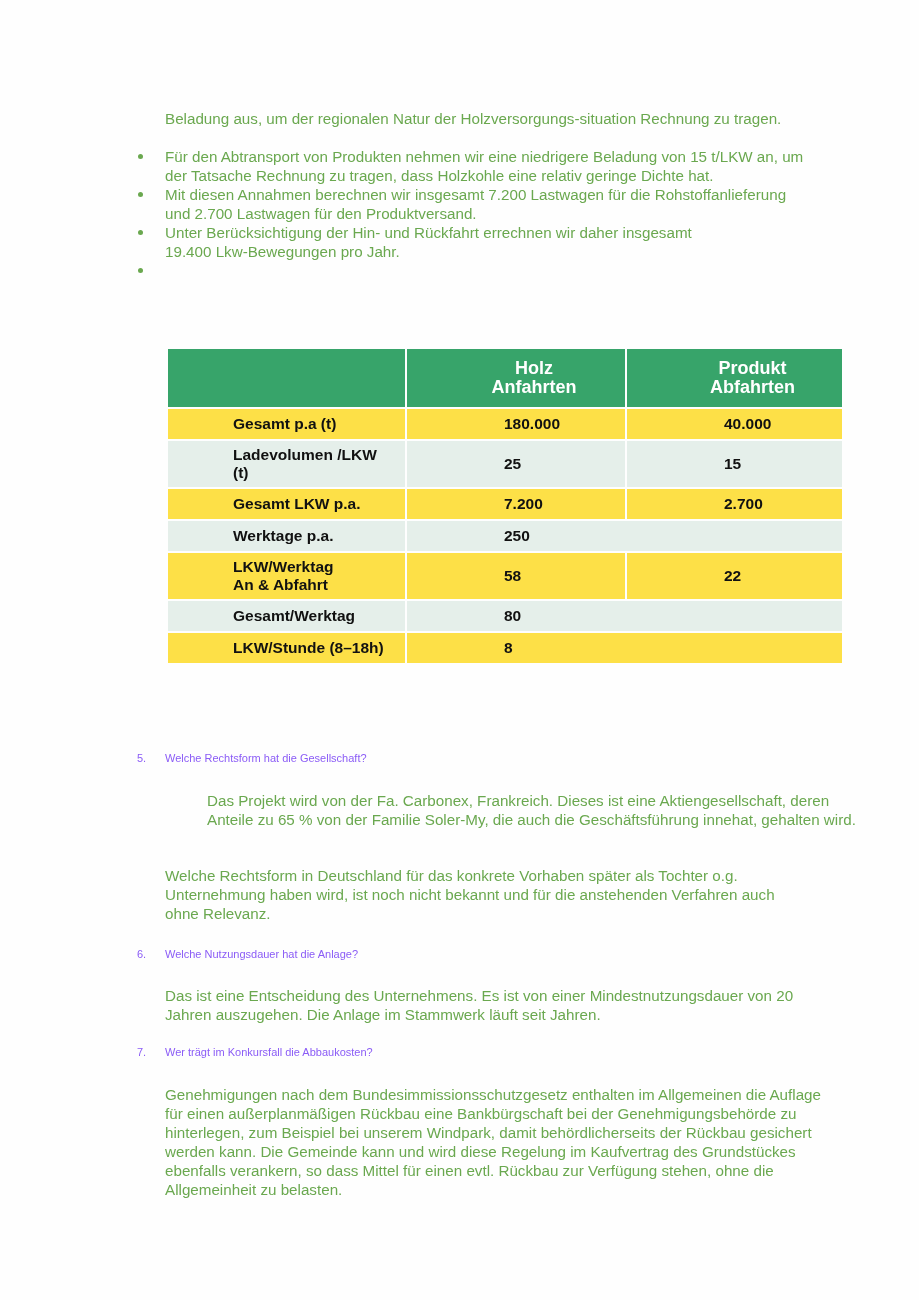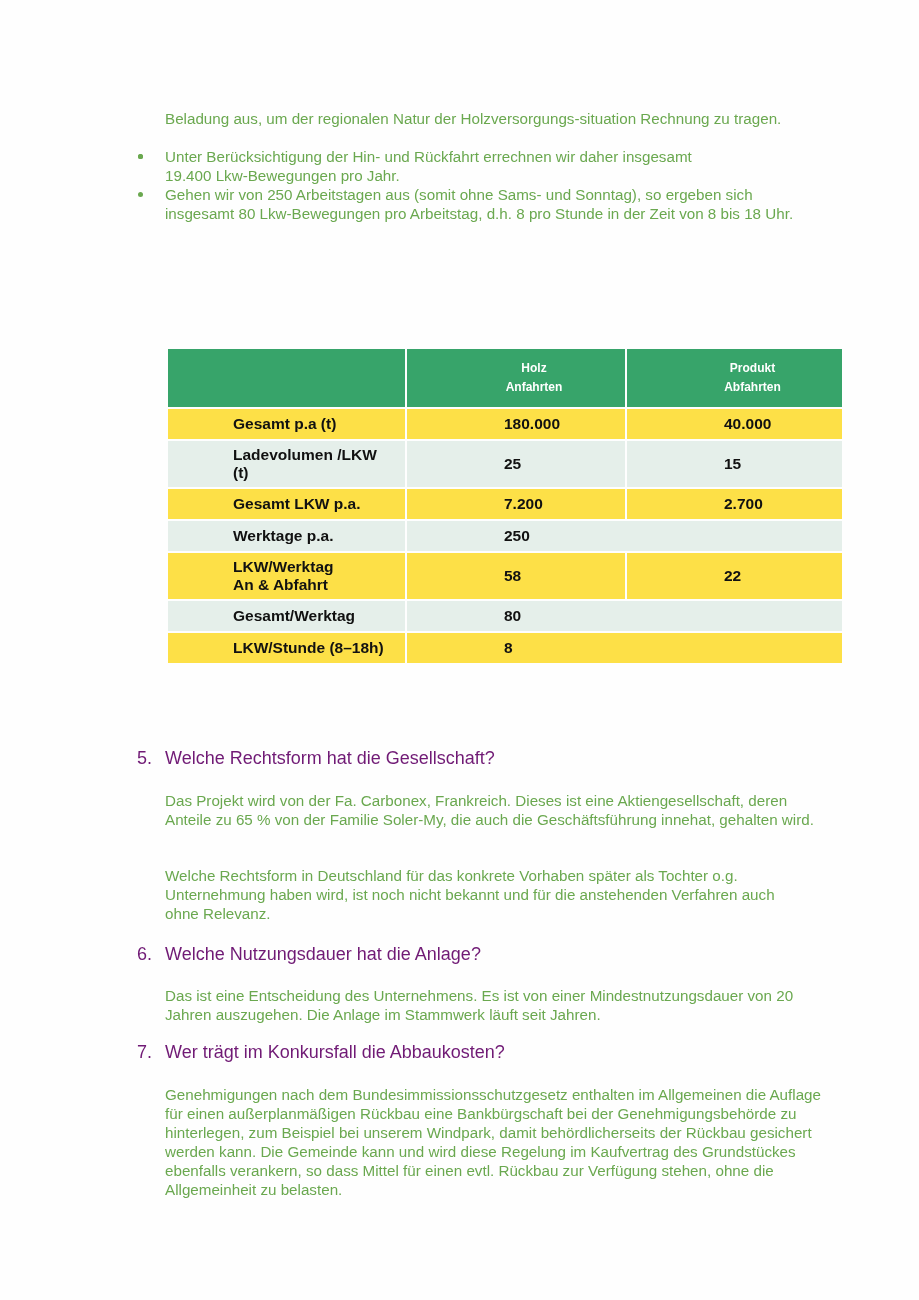--- a/index.html
+++ b/index.html
@@ -12,46 +12,47 @@
   .cont { position: absolute; left: 165px; top: 109px; width: 660px; }
   ul.bullets { position: absolute; left: 138px; top: 147px; width: 680px; margin: 0; padding: 0; list-style: none; }
   ul.bullets li { position: relative; padding-left: 27px; margin: 0; }
   ul.bullets li .dot { position: absolute; left: 0; top: 7px; width: 5px; height: 5px; border-radius: 50%; background: #6aa84f; }
 
   table.lkw {
     position: absolute; left: 166px; top: 347px; width: 678px;
     border-collapse: collapse; font-size: 15.5px; font-weight: bold; color: #111;
   }
   table.lkw td, table.lkw th { border: 2px solid #fefefe; padding: 0; }
-  table.lkw thead th { background: #37a46a; color: #ffffff; height: 58px; font-size: 12px; line-height: 19px; text-align: center; vertical-align: middle; }
+  table.lkw thead th { background: #37a46a; color: #ffffff; height: 58px; font-size: 18px; line-height: 19px; text-align: center; vertical-align: middle; }
   table.lkw thead th.c1 { width: 237px; }
   table.lkw thead th.c2 { width: 218px; }
   table.lkw thead th span { display: inline-block; text-align: center; }
   table.lkw thead th.h2 span { margin-left: 18px; }
   table.lkw thead th.h3 span { margin-left: 18px; }
   table.lkw tbody tr.dark td { background: #fde047; }
   table.lkw tbody tr.light td { background: #e5efea; }
   table.lkw tbody td { height: 30px; vertical-align: middle; line-height: 18px; }
   table.lkw tbody tr.tall td { height: 46px; }
   table.lkw tbody td.lab { padding-left: 65px; }
   table.lkw tbody td.val { padding-left: 97px; }
 
-  .q { position: absolute; left: 137px; font-size: 18px; line-height: 19px; color: #701a75; }
+  .q { position: absolute; left: 137px; font-size: 11px; line-height: 19px; color: #8b5cf6; }
   .q .num { display: inline-block; width: 28px; }
   .ans { position: absolute; left: 165px; width: 660px; }
 </style>
 </head>
 <body>
 
 <div class="cont green txt" style="width:640px;">Beladung aus, um der regionalen Natur der Holzversorgungs-situation Rechnung zu tragen.</div>
 
 <ul class="bullets green txt">
+  <li style="width:640px;"><span class="dot"></span><span>Für den Abtransport von Produkten nehmen wir eine niedrigere Beladung von 15 t/LKW an, um der Tatsache Rechnung zu tragen, dass Holzkohle eine relativ geringe Dichte hat.</span></li>
+  <li style="width:650px;"><span class="dot"></span><span>Mit diesen Annahmen berechnen wir insgesamt 7.200 Lastwagen für die Rohstoffanlieferung und 2.700 Lastwagen für den Produktversand.</span></li>
+  <li style="width:570px;"><span class="dot"></span><span>Unter Berücksichtigung der Hin- und Rückfahrt errechnen wir daher insgesamt 19.400 Lkw-Bewegungen pro Jahr.</span></li>
   <li style="width:650px;"><span class="dot"></span></li>
-  <li style="width:570px;"><span class="dot"></span><span>Unter Berücksichtigung der Hin- und Rückfahrt errechnen wir daher insgesamt 19.400 Lkw-Bewegungen pro Jahr.</span></li>
-  <li style="width:650px;"><span class="dot"></span><span>Gehen wir von 250 Arbeitstagen aus (somit ohne Sams- und Sonntag), so ergeben sich insgesamt 80 Lkw-Bewegungen pro Arbeitstag, d.h. 8 pro Stunde in der Zeit von 8 bis 18 Uhr.</span></li>
 </ul>
 
 <table class="lkw">
   <thead>
     <tr>
       <th class="c1"></th>
       <th class="c2 h2"><span><span>Holz</span><br><span>Anfahrten</span></span></th>
       <th class="h3"><span><span>Produkt</span><br><span>Abfahrten</span></span></th>
     </tr>
   </thead>
@@ -87,21 +88,21 @@
     <tr class="dark">
       <td class="lab">LKW/Stunde (8–18h)</td>
       <td class="val" colspan="2">8</td>
     </tr>
   </tbody>
 </table>
 
 <div class="q" style="top:749px;">
   <span class="num">5.</span><span>Welche Rechtsform hat die Gesellschaft?</span>
 </div>
-<div class="ans green txt" style="top:791px; width:650px;">Das Projekt wird von der Fa. Carbonex, Frankreich. Dieses ist eine Aktiengesellschaft, deren Anteile zu 65 % von der Familie Soler-My, die auch die Geschäftsführung innehat, gehalten wird.</div>
+<div class="ans green txt" style="top:791px; width:650px;margin-left:42px;">Das Projekt wird von der Fa. Carbonex, Frankreich. Dieses ist eine Aktiengesellschaft, deren Anteile zu 65 % von der Familie Soler-My, die auch die Geschäftsführung innehat, gehalten wird.</div>
 <div class="ans green txt" style="top:866px; width:640px;">Welche Rechtsform in Deutschland für das konkrete Vorhaben später als Tochter o.g. Unternehmung haben wird, ist noch nicht bekannt und für die anstehenden Verfahren auch ohne Relevanz.</div>
 
 <div class="q" style="top:945px;">
   <span class="num">6.</span><span>Welche Nutzungsdauer hat die Anlage?</span>
 </div>
 <div class="ans green txt" style="top:986px; width:640px;">Das ist eine Entscheidung des Unternehmens. Es ist von einer Mindestnutzungsdauer von 20 Jahren auszugehen. Die Anlage im Stammwerk läuft seit Jahren.</div>
 
 <div class="q" style="top:1043px;">
   <span class="num">7.</span><span>Wer trägt im Konkursfall die Abbaukosten?</span>
 </div>

